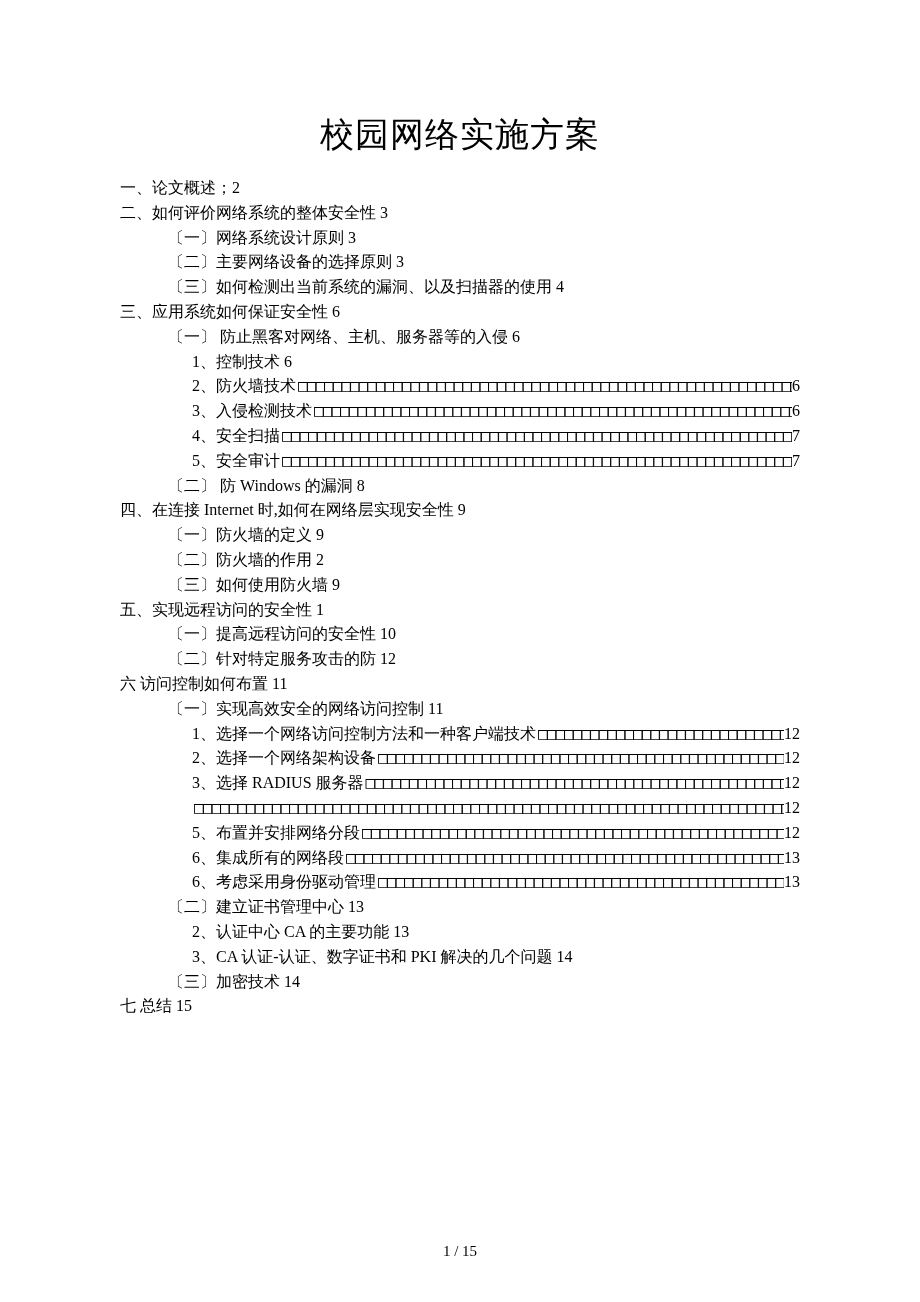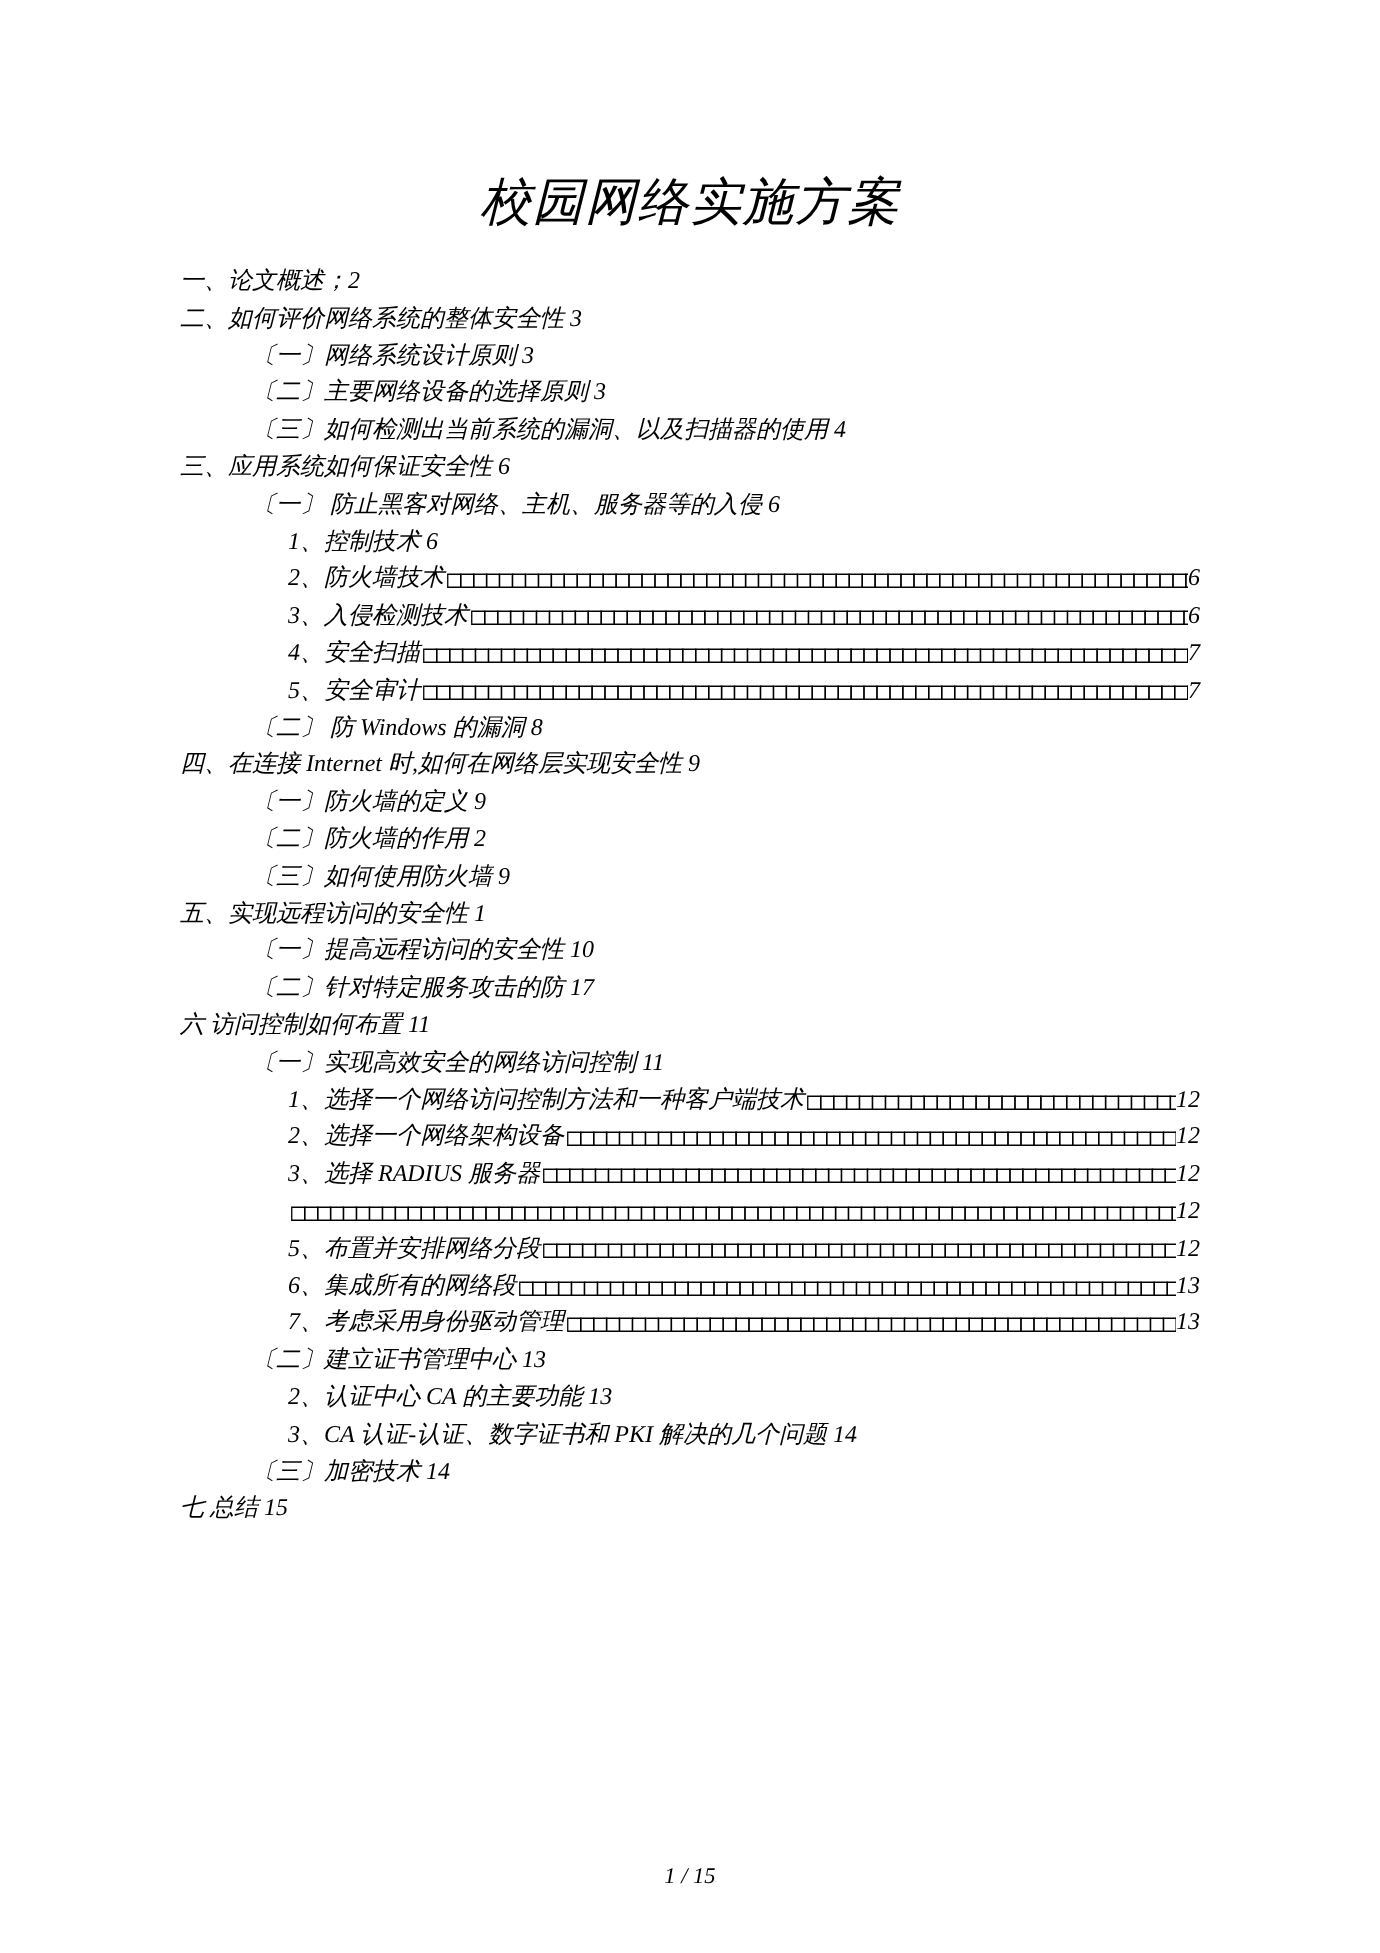--- a/index.html
+++ b/index.html
@@ -9,21 +9,20 @@
     font-family: "SimSun", "宋体", serif;
     color: #000;
   }
   .page {
     width: 920px;
     min-height: 1302px;
     margin: 0 auto;
     padding: 112px 120px 40px 120px;
     box-sizing: border-box;
     position: relative;
-    font-style: italic;
   }
   .title {
     text-align: center;
     font-size: 34px;
     font-family: "SimSun", "宋体", serif;
     margin-bottom: 18px;
     letter-spacing: 1px;
   }
   .toc {
     font-size: 16px;
@@ -103,21 +102,21 @@
     </div>
     <div class="row lvl2">〔二〕 防 Windows 的漏洞 8</div>
 
     <div class="row lvl1">四、在连接 Internet 时,如何在网络层实现安全性 9</div>
     <div class="row lvl2">〔一〕防火墙的定义 9</div>
     <div class="row lvl2">〔二〕防火墙的作用 2</div>
     <div class="row lvl2">〔三〕如何使用防火墙 9</div>
 
     <div class="row lvl1">五、实现远程访问的安全性 1</div>
     <div class="row lvl2">〔一〕提高远程访问的安全性 10</div>
-    <div class="row lvl2">〔二〕针对特定服务攻击的防 17</div>
+    <div class="row lvl2">〔二〕针对特定服务攻击的防 12</div>
 
     <div class="row lvl1">六 访问控制如何布置 11</div>
     <div class="row lvl2">〔一〕实现高效安全的网络访问控制 11</div>
     <div class="row-dotted lvl3">
       <span class="label-left">1、选择一个网络访问控制方法和一种客户端技术</span>
       <span class="dots"></span>
       <span class="pgn">12</span>
     </div>
     <div class="row-dotted lvl3">
       <span class="label-left">2、选择一个网络架构设备</span>
@@ -137,21 +136,21 @@
       <span class="label-left">5、布置并安排网络分段</span>
       <span class="dots"></span>
       <span class="pgn">12</span>
     </div>
     <div class="row-dotted lvl3">
       <span class="label-left">6、集成所有的网络段</span>
       <span class="dots"></span>
       <span class="pgn">13</span>
     </div>
     <div class="row-dotted lvl3">
-      <span class="label-left">7、考虑采用身份驱动管理</span>
+      <span class="label-left">6、考虑采用身份驱动管理</span>
       <span class="dots"></span>
       <span class="pgn">13</span>
     </div>
     <div class="row lvl2">〔二〕建立证书管理中心 13</div>
     <div class="row lvl3">2、认证中心 CA 的主要功能 13</div>
     <div class="row lvl3">3、CA 认证-认证、数字证书和 PKI 解决的几个问题 14</div>
     <div class="row lvl2">〔三〕加密技术 14</div>
 
     <div class="row lvl1">七 总结 15</div>
 

